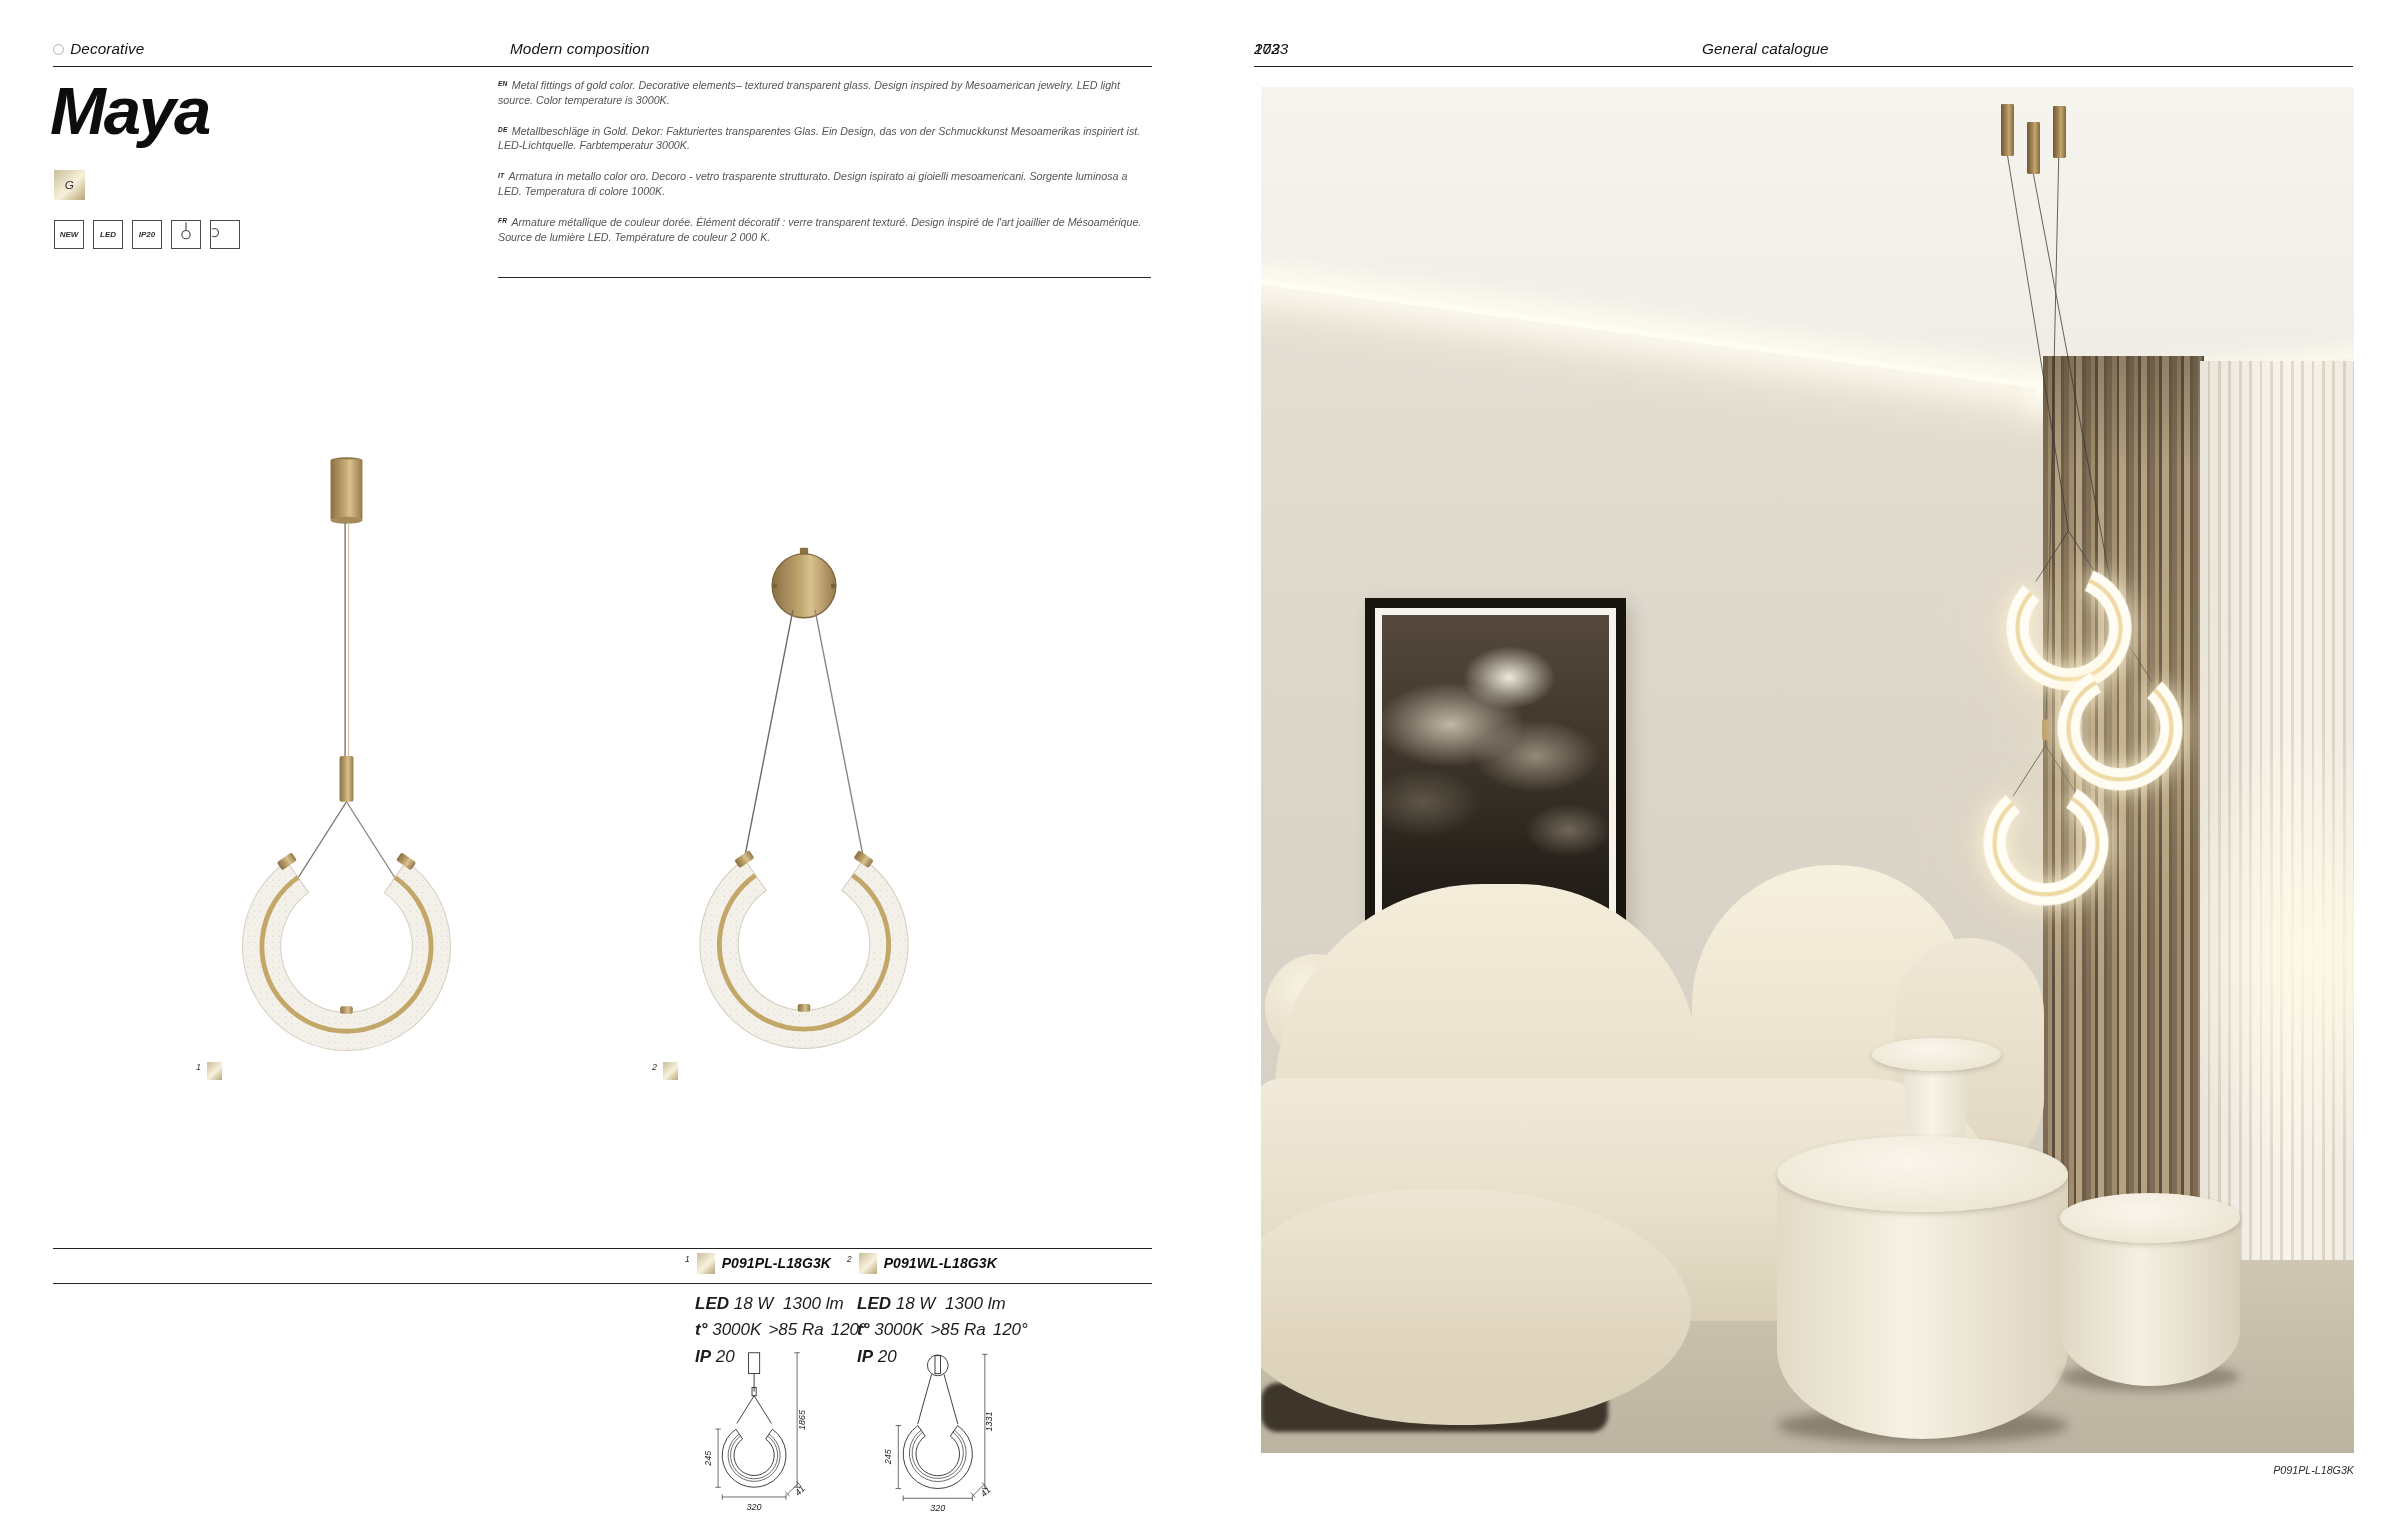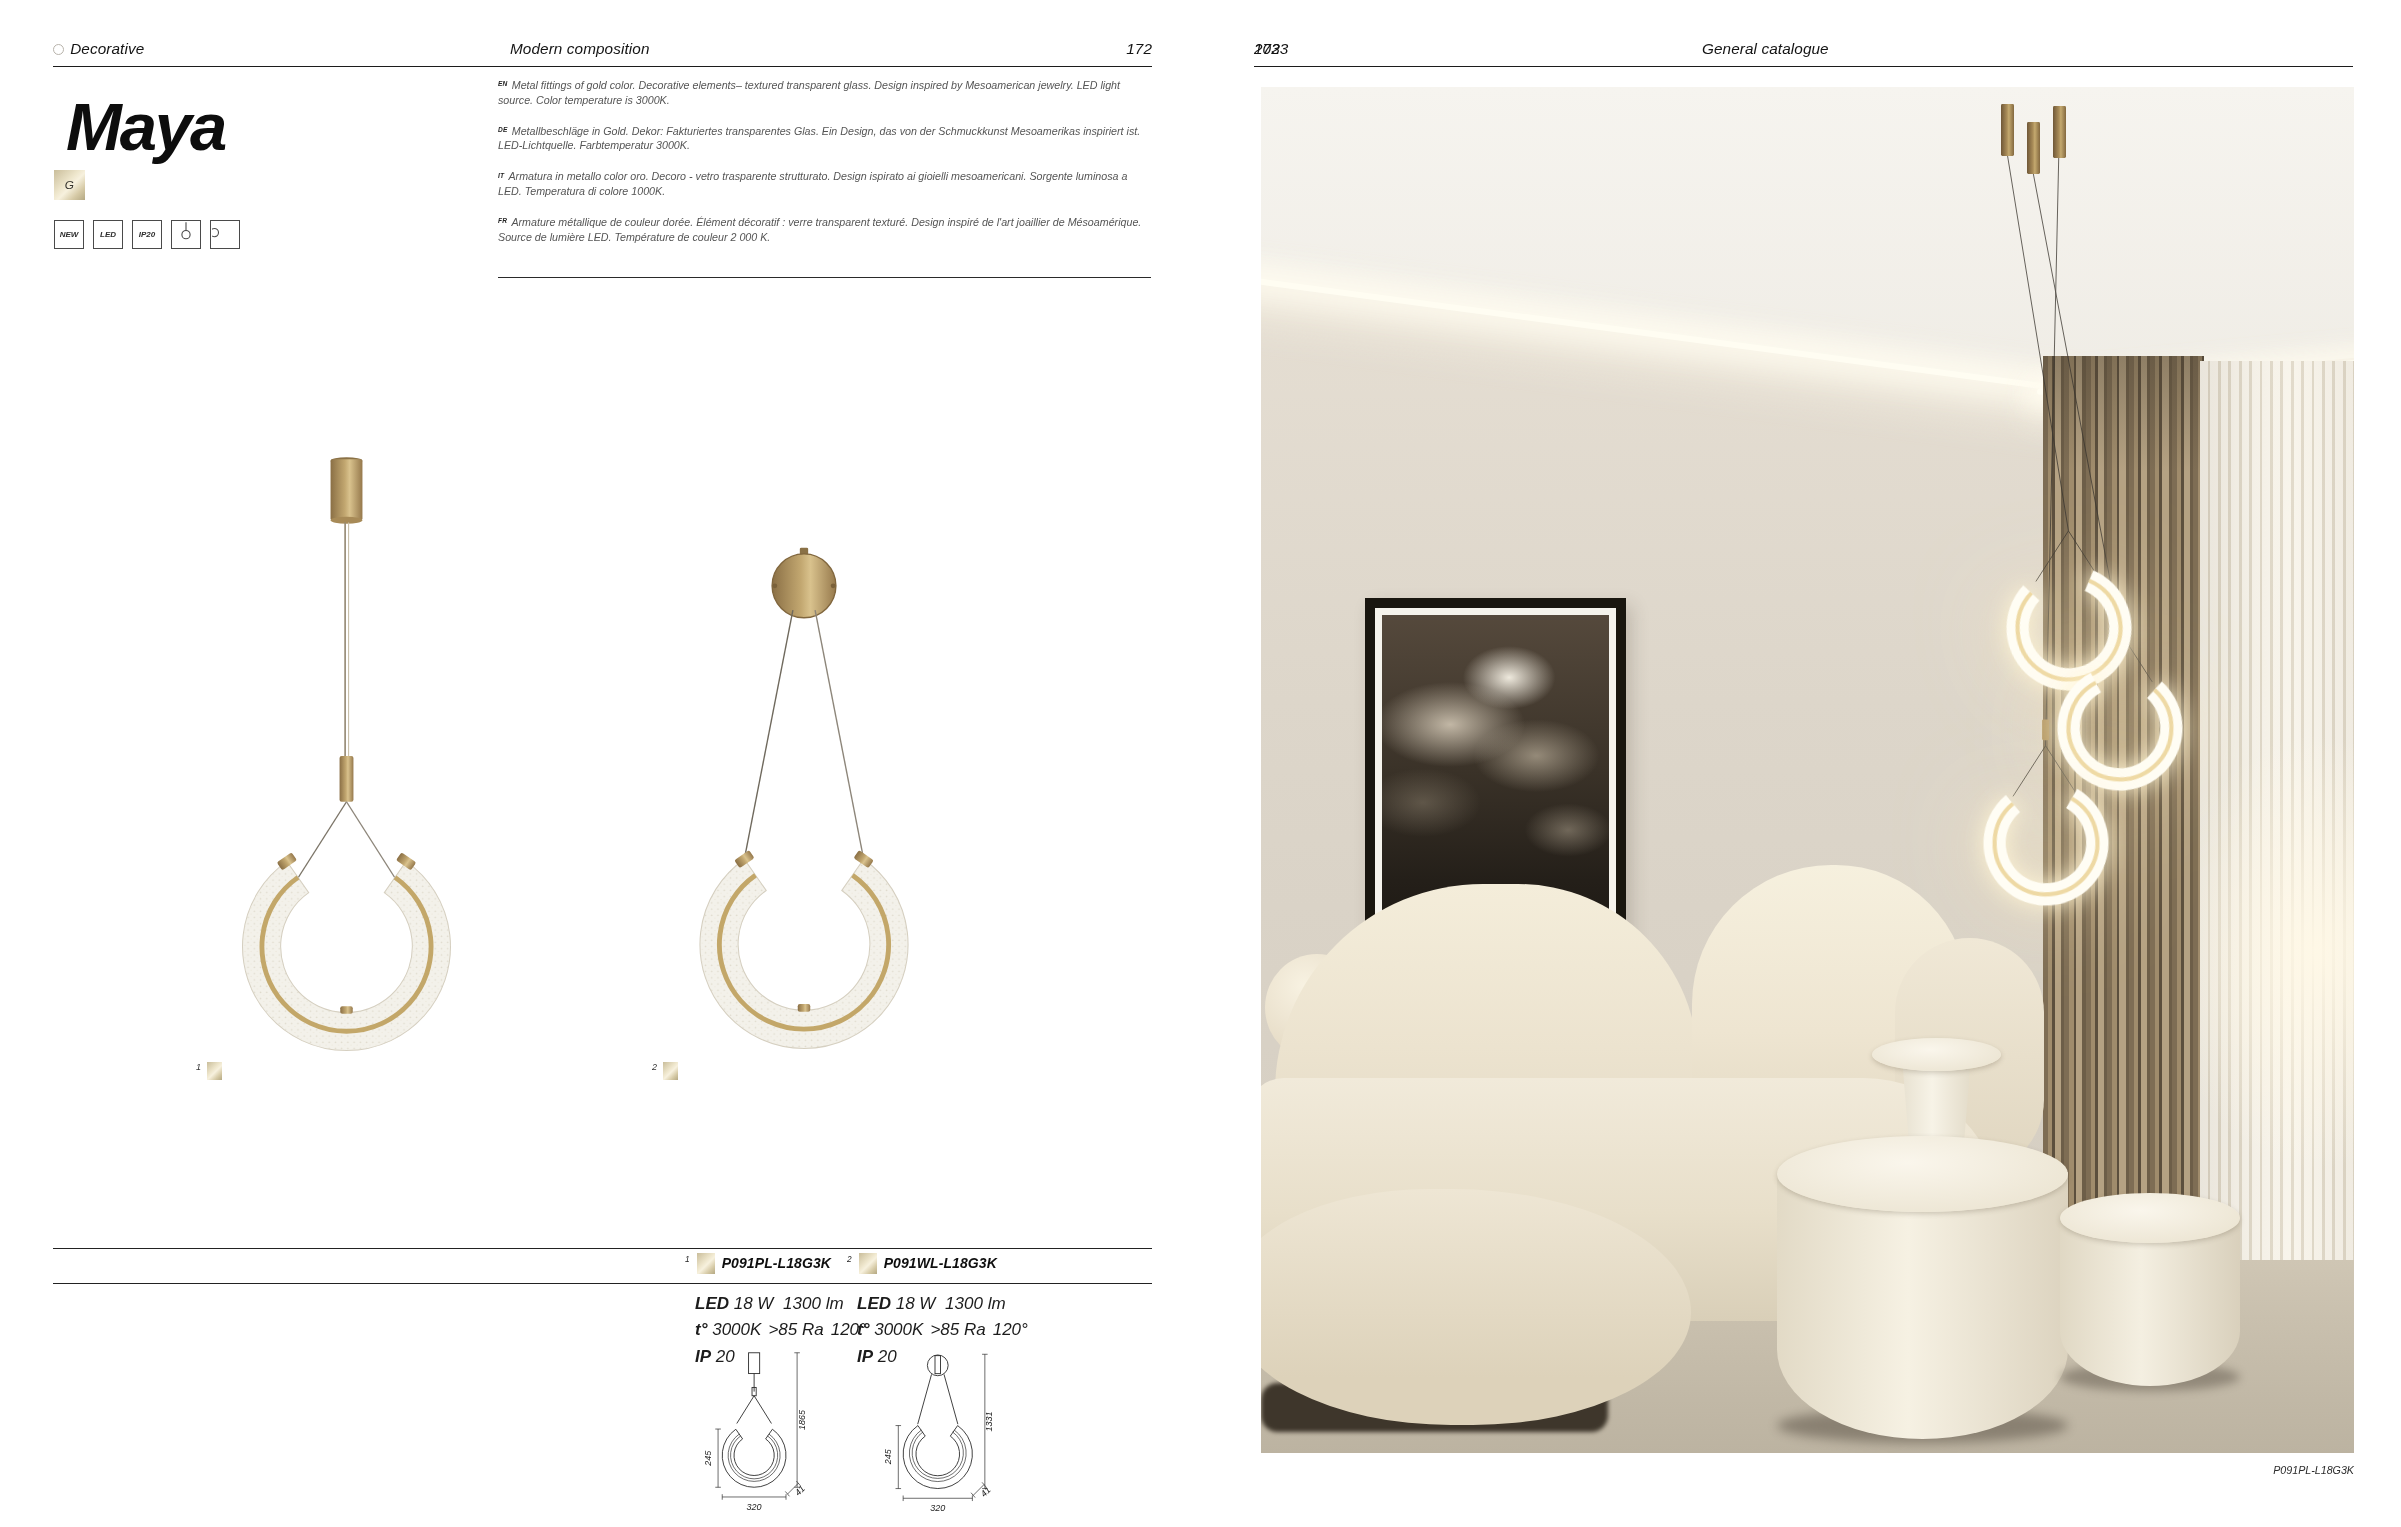--- a/index.html
+++ b/index.html
@@ -119,24 +119,23 @@
     </pattern>
   </defs>
 </svg>
 
 <section class="page page-left">
 
   <div class="hdr-text" style="left:53px;">
     <span class="ring-icon"></span><span>Decorative</span>
   </div>
   <div class="hdr-text" style="left:510px;">Modern composition</div>
-  <div class="hdr-text" style="left:53px;width:1099px;text-align:right;">172</div>
   <div class="hdr-rule"></div>
 
-  <h1 class="title" style="margin:16px;">Maya</h1>
+  <h1 class="title" style="margin:0;">Maya</h1>
 
   <div class="finish-swatch gold-grad">
     <span>G</span>
   </div>
 
   <div class="badge-row">
     <div class="badge">NEW</div>
     <div class="badge">LED</div>
     <div class="badge">IP20</div>
     <div class="badge">

